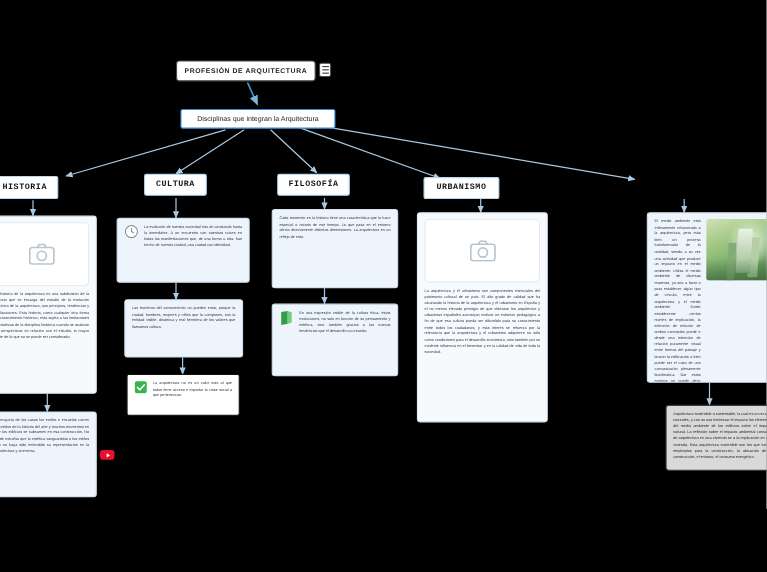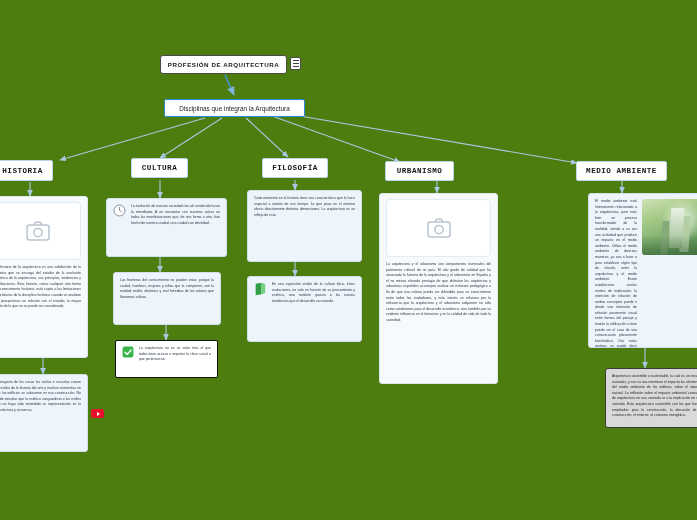--- a/index.html
+++ b/index.html
@@ -7,21 +7,21 @@
   html, body {
     margin: 0; padding: 0;
     width: 697px; height: 520px;
     overflow: hidden;
     background: #f2f6fb;
     font-family: "Liberation Sans", sans-serif;
   }
   #canvas {
     position: relative;
     width: 697px; height: 520px;
-    background: #4d7c0f;
+    background: #000000;
   }
   #wires {
     position: absolute; left: 0; top: 0;
     width: 697px; height: 520px;
     pointer-events: none;
   }
 
   
   .node {
     position: absolute;
@@ -210,31 +210,28 @@
   </div>
 
   <div class="node cat-node" style="left:-8px; top:160px; width:61px; height:21px;">
     <span>HISTORIA</span>
   </div>
 
   <div class="node cat-node" style="left:131px; top:158px; width:57px; height:20px;text-align:right;">
     <span>CULTURA</span>
   </div>
 
-  <div class="node cat-node" style="left:262px; top:158px; width:66px; height:20px;">
+  <div class="node cat-node" style="left:252px; top:158px; width:66px; height:20px;">
     <span>FILOSOFÍA</span>
   </div>
 
   <div class="node cat-node" style="left:385px; top:161px; width:69px; height:20px;">
     <span>URBANISMO</span>
   </div>
 
-  <div class="node cat-node" style="left:576px; top:161px; width:91px; height:20px;">
-    <span>MEDIO AMBIENTE</span>
-  </div>
 
   <div class="card white-pad" style="left:-12px; top:196px; width:100px; height:162px;">
     <div class="ph-img">
       <svg width="24" height="20" viewBox="0 0 24 20" fill="none" stroke="#b9c4cf" stroke-width="1.5" stroke-linejoin="round">
         <rect x="1" y="4" width="22" height="15" rx="2.5"></rect>
         <path d="M8 4 L9.6 1.3 H14.4 L16 4"></path>
         <circle cx="12" cy="11.6" r="4.2"></circle>
       </svg>
     </div>
     <div>La historia de la arquitectura es una subdivisión de la historia que se encarga del estudio de la evolución histórica de la arquitectura, sus principios, tendencias y realizaciones. Esta historia, como cualquier otra forma de conocimiento histórico, está sujeta a las limitaciones y fortalezas de la disciplina histórica cuando se analizan las perspectivas en relación con el estudio, la mayor parte de lo que no se puede ser considerado.</div>

